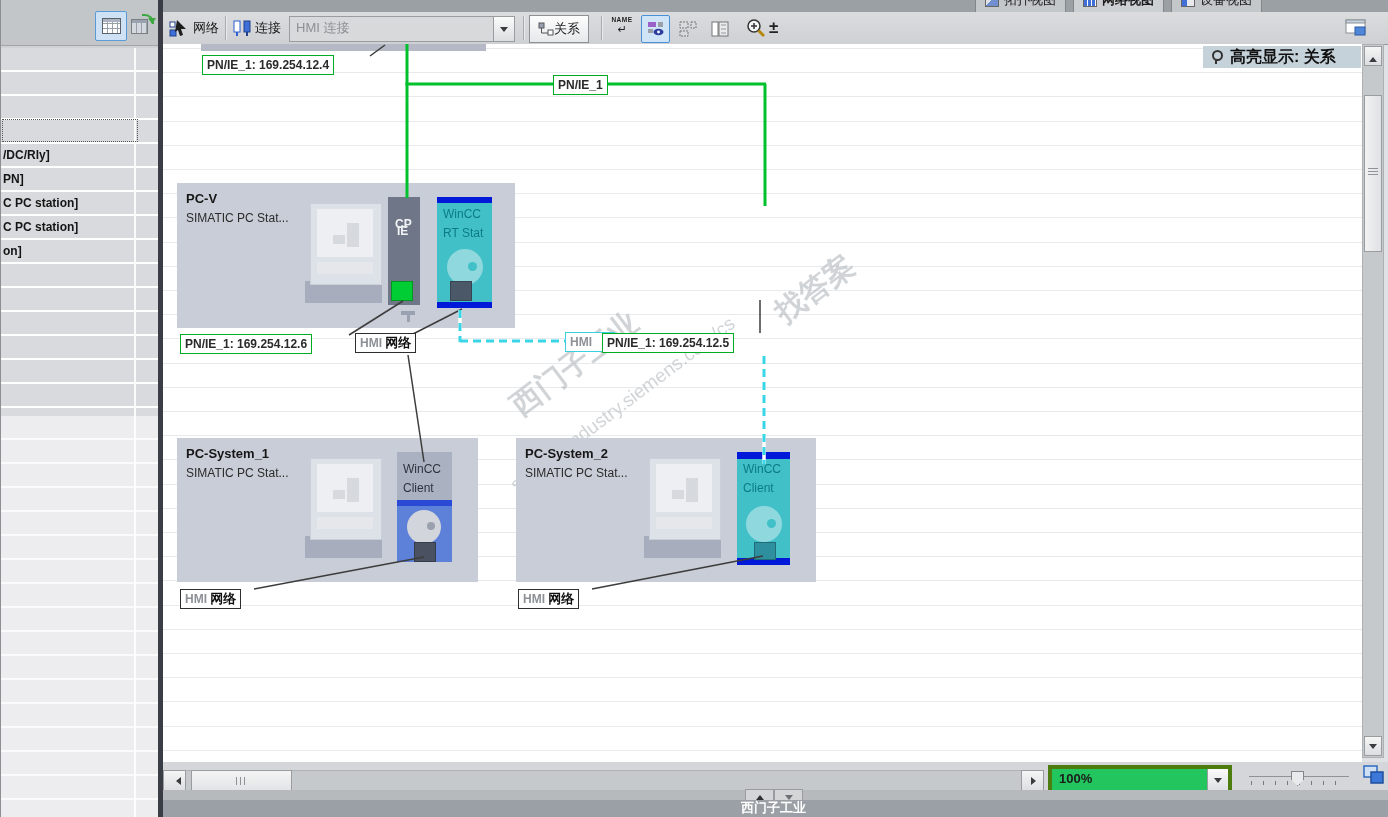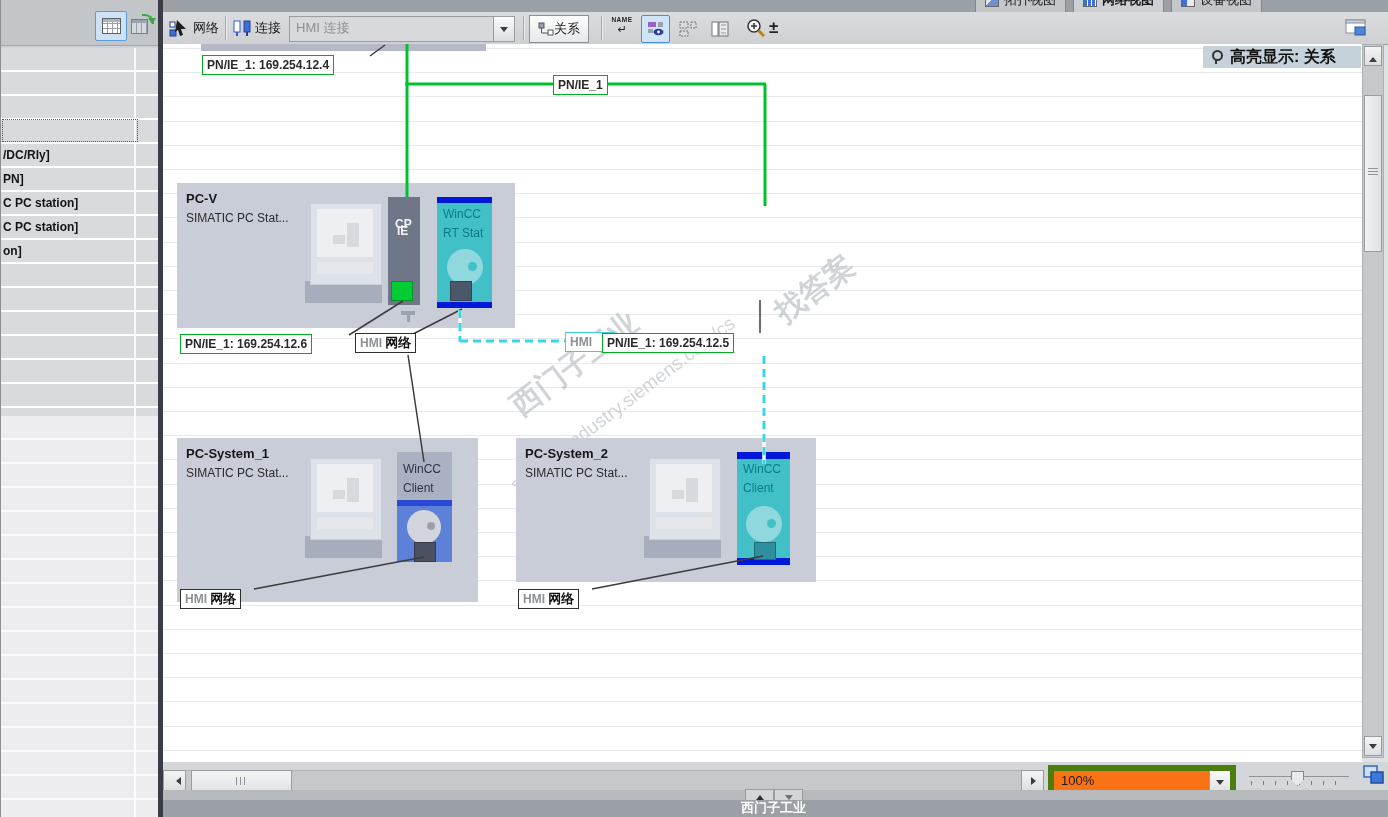--- a/index.html
+++ b/index.html
@@ -115,21 +115,21 @@
   .vthumb{position:absolute;left:1px;top:50px;width:16px;height:155px;background:linear-gradient(90deg,#f2f2f3,#e0e1e3);border:1px solid #9a9da0;}
   .vthumb:after{content:'';position:absolute;left:3px;right:3px;top:72px;height:8px;background:repeating-linear-gradient(#8f9296 0 1px,transparent 1px 3px);}
 
   .statusrow{position:absolute;left:163px;top:762px;width:1225px;height:28px;background:#d4d6d9;}
   .htrack{position:absolute;left:0;top:8px;width:879px;height:20px;background:#c6c9cc;border:1px solid #b0b3b6;}
   .hbtn{position:absolute;top:8px;width:21px;height:20px;background:linear-gradient(#f5f5f5,#dcdee0);border:1px solid #9a9da0;}
   .tri-left{position:absolute;left:50%;top:50%;margin:-4px 0 0 -3px;border:4px solid transparent;border-right:5px solid #3a3d40;}
   .tri-right{position:absolute;left:50%;top:50%;margin:-4px 0 0 -2px;border:4px solid transparent;border-left:5px solid #3a3d40;}
   .hthumb{position:absolute;left:28px;top:8px;width:99px;height:20px;background:linear-gradient(#f4f4f4,#e2e3e5);border:1px solid #9a9da0;}
   .hthumb:after{content:'';position:absolute;top:6px;bottom:6px;left:44px;width:12px;background:repeating-linear-gradient(90deg,#8f9296 0 1px,transparent 1px 4px);}
-  .zoom-combo{position:absolute;left:885px;top:3px;width:176px;height:22px;background:#f97316;border:6px solid #4d7c0f;display:flex;}
+  .zoom-combo{position:absolute;left:885px;top:3px;width:176px;height:22px;background:#22c55e;border:4px solid #4d7c0f;display:flex;font-weight:bold;}
   .zoom-combo .zc-text{flex:1;line-height:20px;padding-left:7px;font-size:13px;color:#1c1c1c;}
   .zoom-combo .zc-btn{width:20px;border-left:1px solid #9a9da0;background:linear-gradient(#fbfbfb,#dcdee0);position:relative;}
   .zslider{position:absolute;left:1086px;top:8px;width:100px;height:15px;}
   .zslider .zline{position:absolute;left:0;right:0;top:6px;height:1px;background:#8f9296;}
   .zslider .zticks{position:absolute;left:2px;right:2px;bottom:0;height:4px;background:repeating-linear-gradient(90deg,#76797c 0 1px,transparent 1px 12px);}
   .zthumb{position:absolute;left:42px;top:1px;width:11px;height:13px;background:#e9eaeb;border:1px solid #84878a;clip-path:polygon(0 0,100% 0,100% 55%,50% 100%,0 55%);}
   .fit-icon{position:absolute;left:1199px;top:1px;width:24px;height:24px;}
   .graystrip{position:absolute;left:163px;top:790px;width:1225px;height:10px;background:#b7babd;}
   .updn{position:absolute;top:789px;width:27px;height:11px;background:#d3d5d7;border:1px solid #9a9da0;}
   .bottombar{position:absolute;left:163px;top:800px;width:1225px;height:17px;background:#9aa0a5;}
@@ -289,21 +289,21 @@
       <span class="a1" style="color:#0c7b87">WinCC</span>
       <span class="a2" style="color:#0c7b87">RT Stat</span>
       <div class="disc" style="left:10px;top:52px;width:36px;height:36px;background:#8fd9de">
           <span style="position:absolute;right:6px;top:13px;width:9px;height:9px;border-radius:50%;background:#41c0c7"></span>
         </div>
       <div class="port" style="left:13px;top:84px;background:#4b5868;border:1px solid #394452"></div>
     </div>
   </div>
 
 
-  <div class="devbox" style="left:14px;top:394px;width:301px;height:164px">
+  <div class="devbox" style="left:14px;top:394px;width:301px;height:144px">
     <div class="dev-title">PC-System_1</div>
     <div class="dev-sub">SIMATIC PC Stat...</div>
     <div class="pcimg" style="left:128px;top:20px;width:80px;height:102px">
       <div class="pc-stand"></div>
       <div class="pc-mon">
           <div class="pc-screen">
             <div class="pc-w1"></div>
             <div class="pc-w2"></div>
           </div>
           <div class="pc-base"></div>

